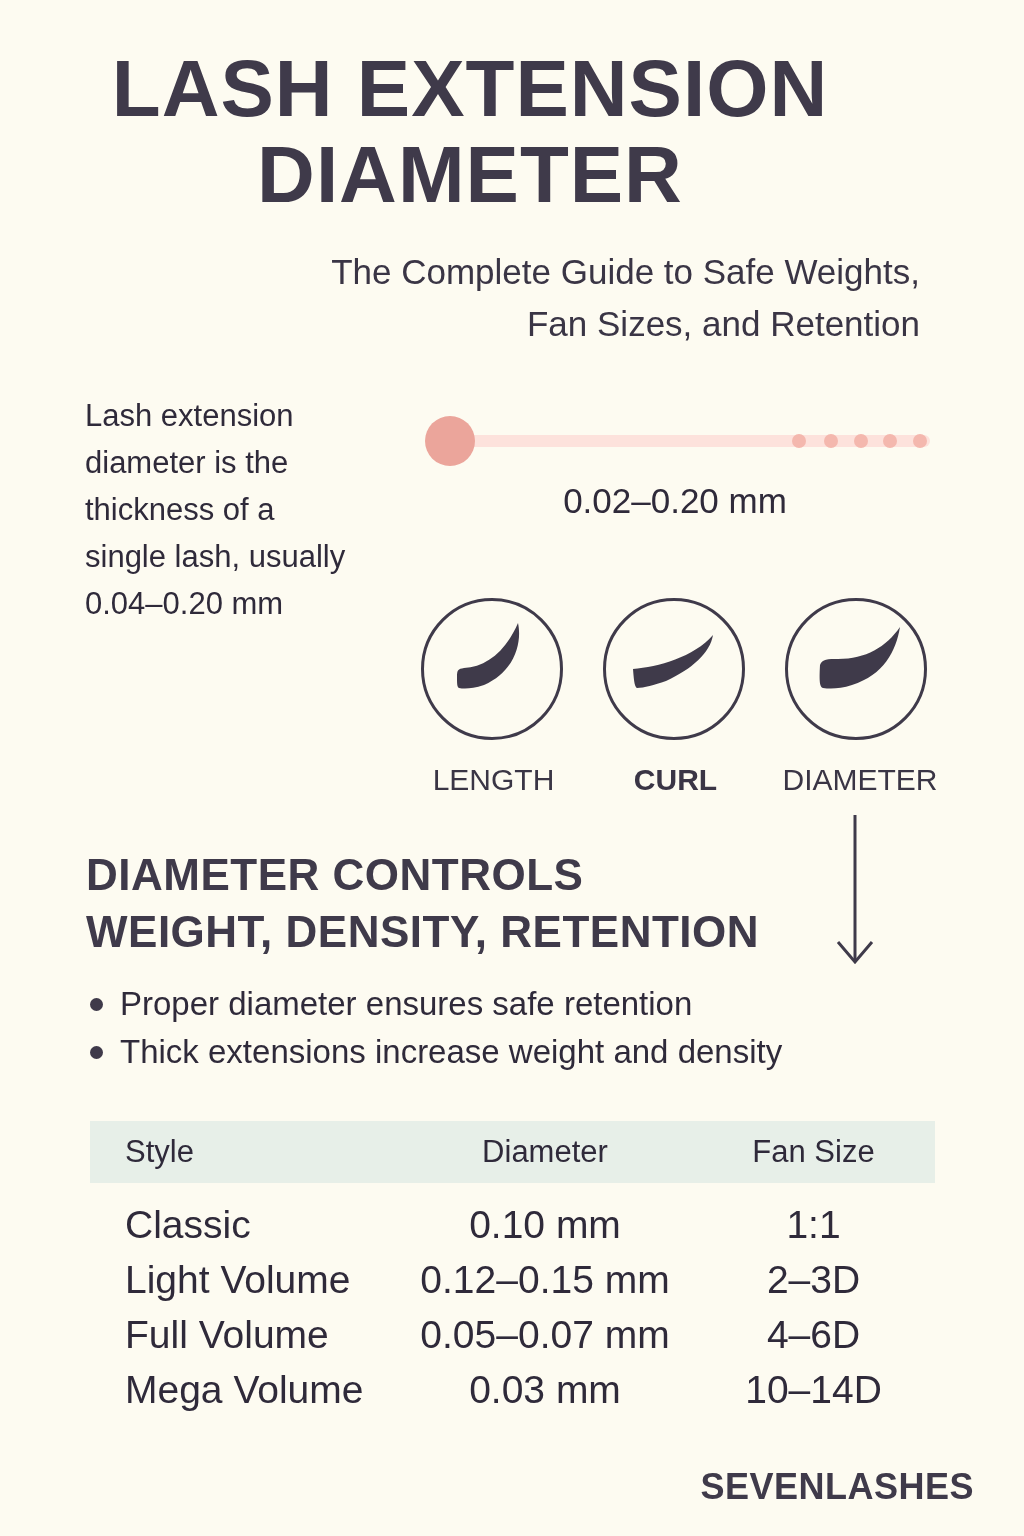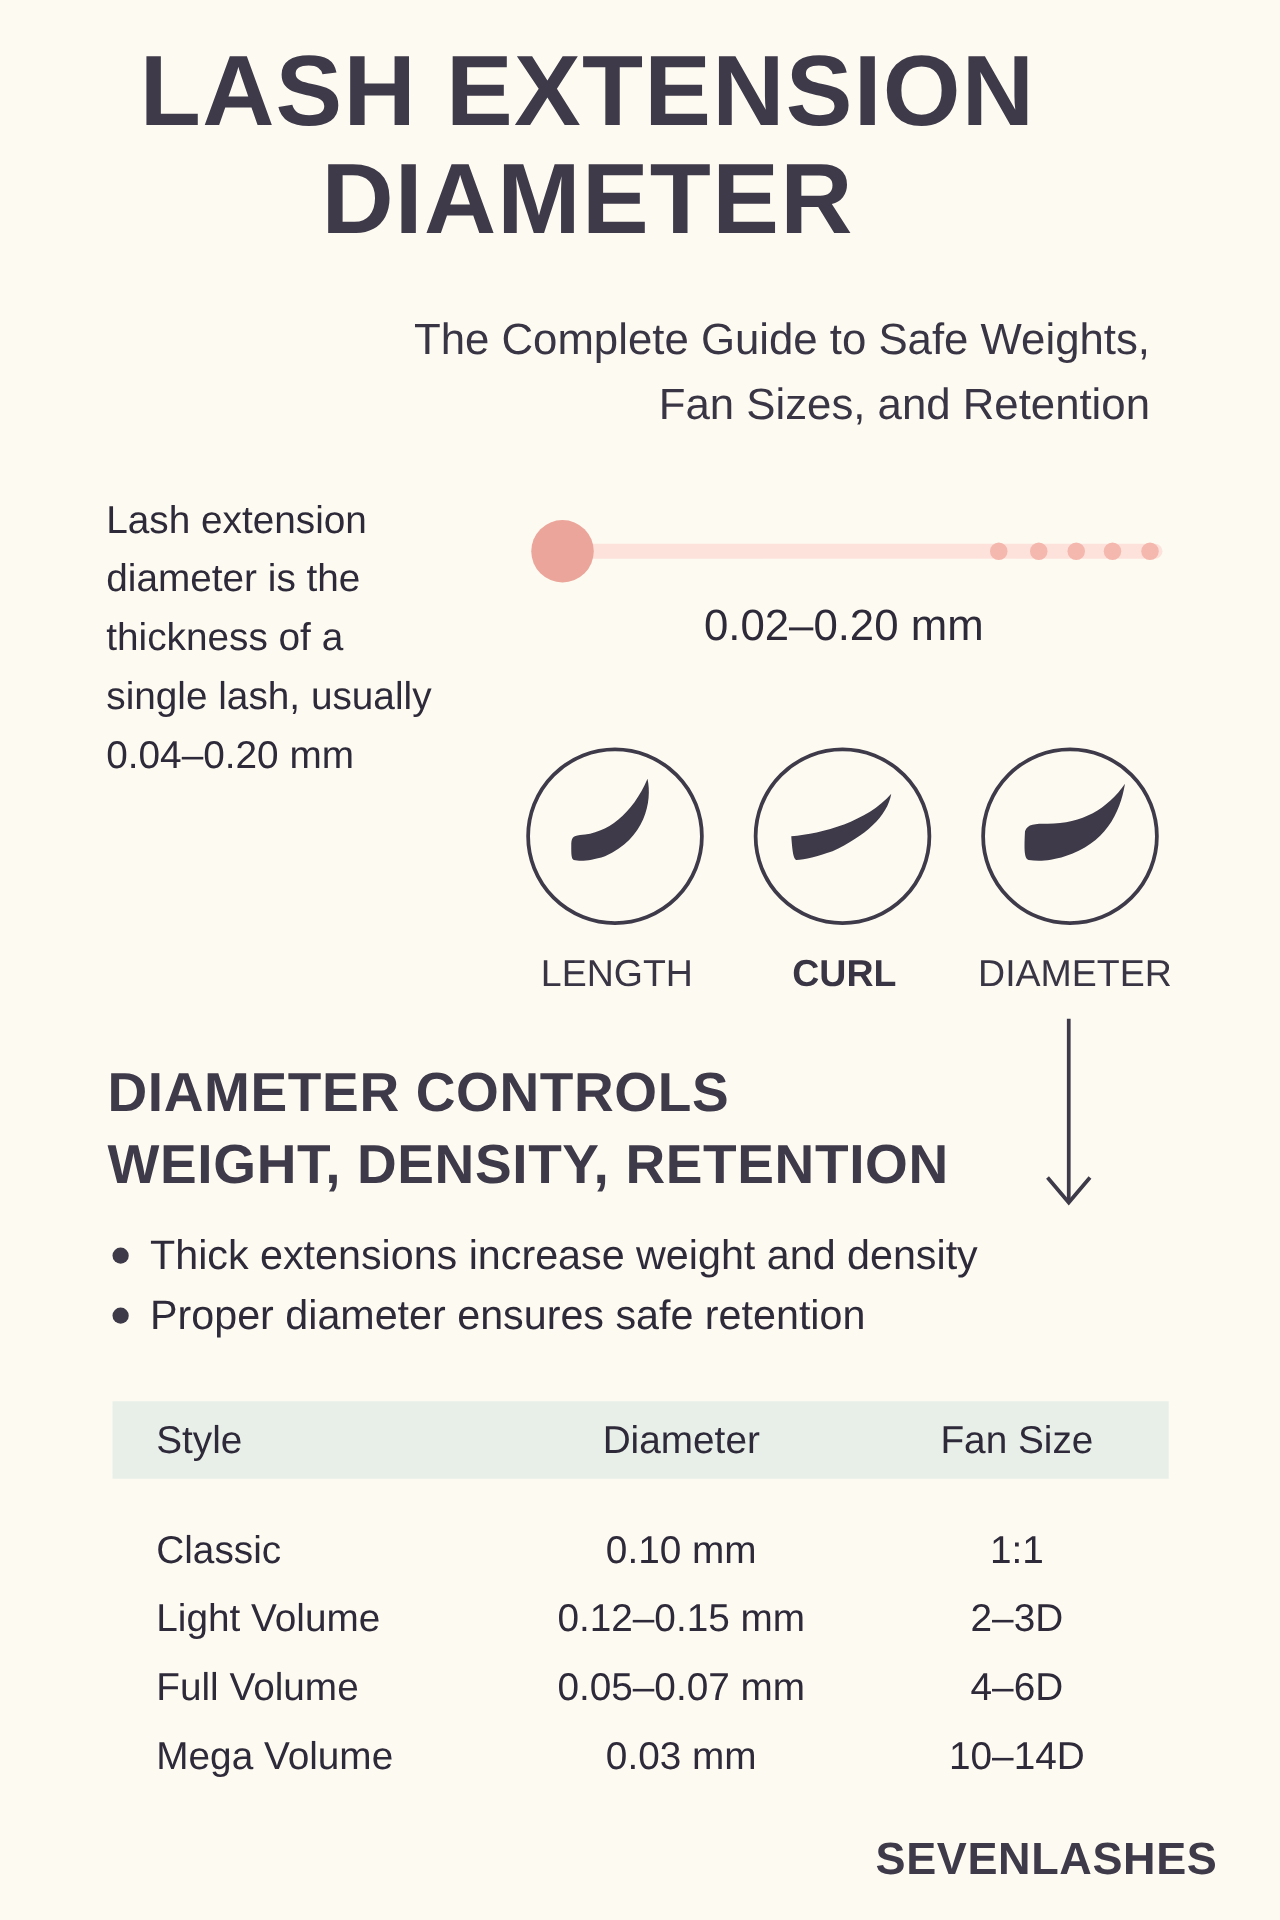--- a/index.html
+++ b/index.html
@@ -5,21 +5,21 @@
     html, body { margin: 0; padding: 0; }
     body {
       width: 1024px; height: 1536px; overflow: hidden;
       background: #fdfbf1;
       color: #3f3a4a;
       font-family: "Liberation Sans", "DejaVu Sans", sans-serif;
       position: relative;
     }
     .abs { position: absolute; }
     .title {
-      left: 0; width: 940px; top: 30px;
+      left: 0; width: 940px; top: 46px;
       text-align: center;
       font-size: 80px; font-weight: bold; line-height: 86px;
       letter-spacing: 1px; color: #3f3a4a;
     }
     .subtitle {
       left: 180px; width: 740px; top: 246px;
       text-align: right; font-size: 35px; line-height: 52px; color: #3a3545;
     }
     .intro {
       left: 85px; width: 270px; top: 392px;
@@ -62,21 +62,21 @@
     }
     .bullets li .dot {
       position: absolute; left: 4px; top: 18px; width: 13px; height: 13px; border-radius: 50%;
       background: #3f3a4a;
     }
     .table { left: 90px; top: 1121px; width: 845px; }
     .thead {
       display: flex; height: 62px; align-items: center; background: #e7efe8;
       font-size: 31px; color: #2f2a3a;
     }
-    .trow { display: flex; height: 55px; align-items: flex-end; font-size: 31px; color: #2f2a3a; }
+    .trow { display: flex; height: 55px; align-items: flex-start; font-size: 39px; color: #2f2a3a; }
     .tbody { padding-top: 20px; }
     .c1 { width: 330px; padding-left: 35px; box-sizing: border-box; text-align: left; }
     .c2 { width: 250px; text-align: center; }
     .c3 { width: 265px; text-align: center; padding-left: 22px; box-sizing: border-box; }
     .brand {
       left: 640px; width: 334px; top: 1466px; text-align: right;
       font-size: 36px; font-weight: bold; letter-spacing: 0.5px; color: #3f3a4a;
     }
   </style>
 </head>
@@ -140,25 +140,25 @@
 </div>
 
 <div class="abs section-heading">
   <div>DIAMETER CONTROLS</div>
   <div>WEIGHT, DENSITY, RETENTION</div>
 </div>
 
 <ul class="abs bullets">
   <li>
     <span class="dot"></span>
-    <span>Thick extensions increase weight and density</span>
+    <span>Proper diameter ensures safe retention</span>
   </li>
   <li>
     <span class="dot"></span>
-    <span>Proper diameter ensures safe retention</span>
+    <span>Thick extensions increase weight and density</span>
   </li>
 </ul>
 
 <div class="abs table">
   <div class="thead">
     <div class="c1">Style</div>
     <div class="c2">Diameter</div>
     <div class="c3">Fan Size</div>
   </div>
   <div class="tbody">

